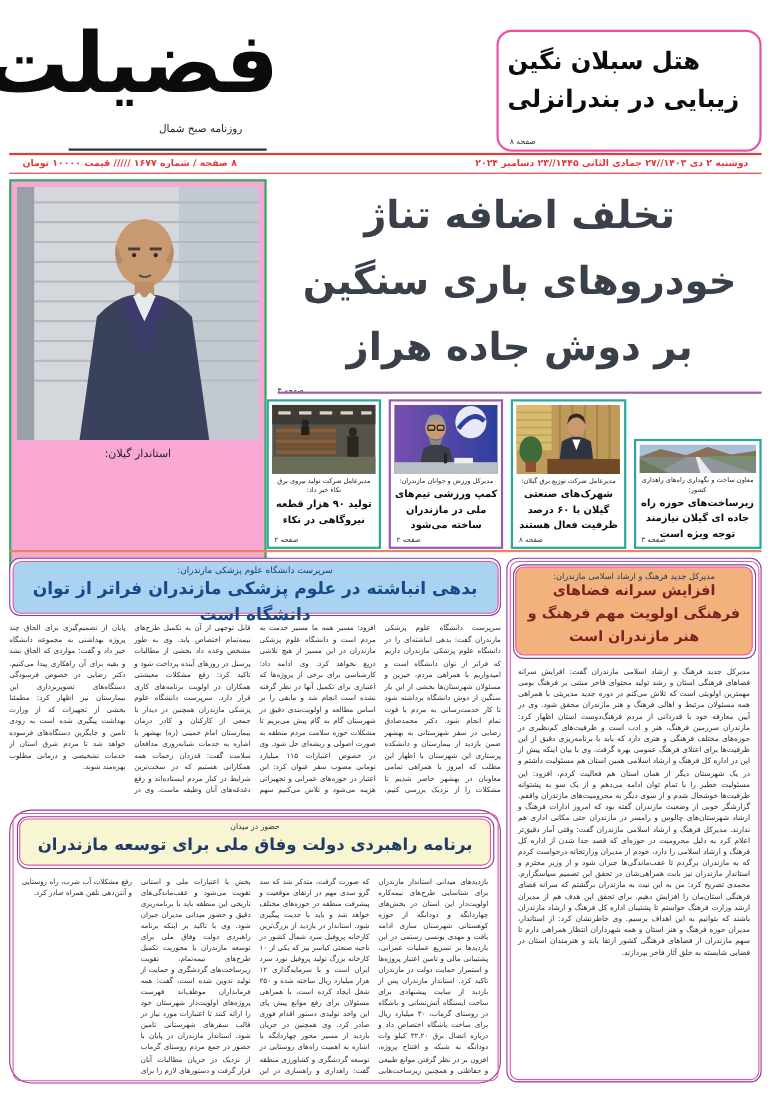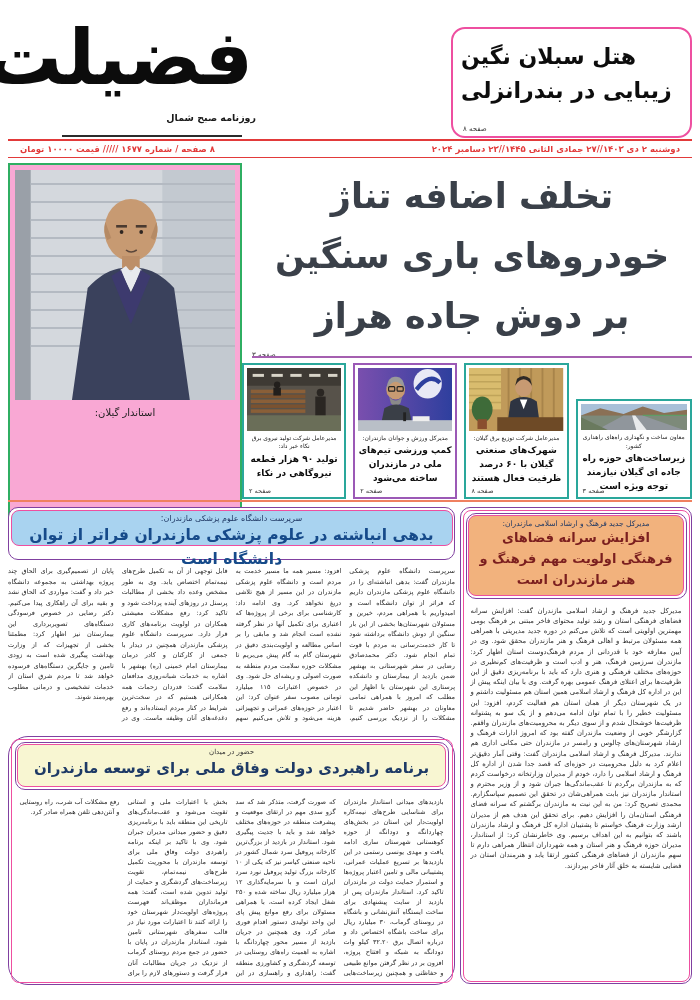--- a/index.html
+++ b/index.html
@@ -9,22 +9,22 @@
     background:#ffffff; overflow:hidden; direction:rtl;
     font-family:"DejaVu Sans", sans-serif; color:#222;
   }
   
   .logo {
     position:absolute; left:48px; top:2px; width:205px; height:112px;
     font-size:76px; font-weight:bold; color:#0c0c0c; text-align:left;
     line-height:112px; letter-spacing:-2px;
   }
   .tagline {
-    position:absolute; left:160px; top:112px; width:96px;
-    font-size:9.5px; font-weight:bold; color:#1a1a1a; text-align:right;
+    position:absolute; left:134px; top:112px; width:96px;
+    font-size:9.5px; font-weight:normal; color:#1a1a1a; text-align:center;
   }
   .logo-rule { position:absolute; left:62px; top:135px; width:180px; height:1.5px; background:#2b2b2b; }
   .ad-box {
     position:absolute; right:8px; top:27px; width:241px; height:111px;
     border:2px solid #ee4fa0; border-radius:14px; background:#fff;
   }
   .ad-title {
     padding:11px 8px 0 8px; text-align:left; font-size:22px; font-weight:bold;
     color:#0d0d0d; line-height:1.55;
   }
@@ -67,21 +67,21 @@
   .strip-title { font-size:9px; font-weight:bold; color:#0d0d0d; text-align:center; line-height:1.55; margin-top:2px; }
   .strip-pageref { position:absolute; left:5px; bottom:2px; font-size:6.5px; color:#333; }
   .salmon-rule { position:absolute; left:8px; top:500px; width:684px; height:2px; background:#ef8060; }
   
   .hdr-outer { border:1px solid #8040a0; border-radius:10px; padding:1.5px; background:#fff; }
   .hdr-inner { border:1.5px solid #ee4fa0; border-radius:8px; text-align:center; padding:3px 6px 5px; }
   .hdr-kicker { font-size:8px; color:#1f3864; }
   .hdr-headline { font-weight:bold; line-height:1.6; }
   
   .health-header { position:absolute; left:8px; top:507px; width:447px; height:53px; }
-  .health-header .hdr-inner { background:#a9d3f0; height:36px; }
+  .health-header .hdr-inner { background:#a9d3f0; height:48px; }
   .health-header .hdr-headline { font-size:15.5px; color:#164a8a; }
   .health-body {
     position:absolute; left:8px; top:566px; width:447px; height:167px;
     column-count:4; column-gap:8px; column-fill:auto;
     font-size:6.5px; line-height:1.62; text-align:justify; color:#2b2b2b; overflow:hidden;
   }
   
   .culture-box {
     position:absolute; left:460px; top:507px; width:232px; height:477px;
     border:1px solid #8040a0; border-radius:10px; padding:1.5px;

